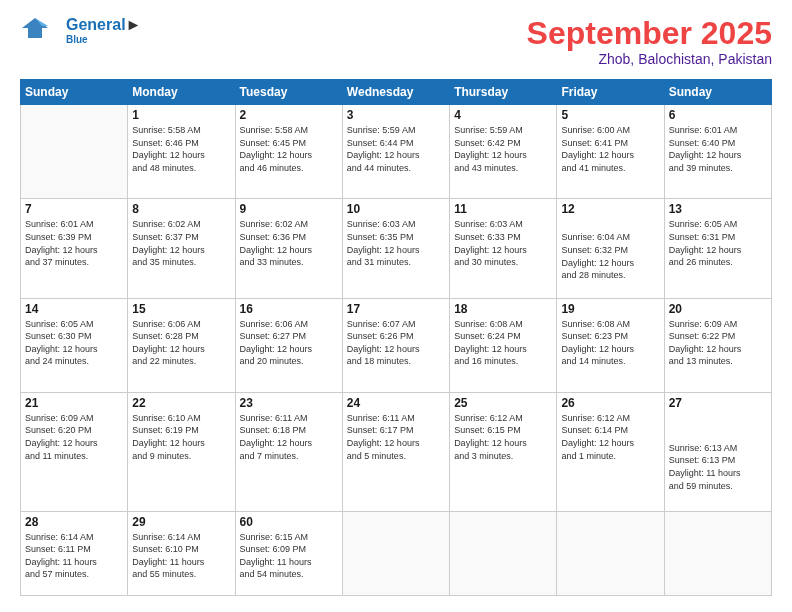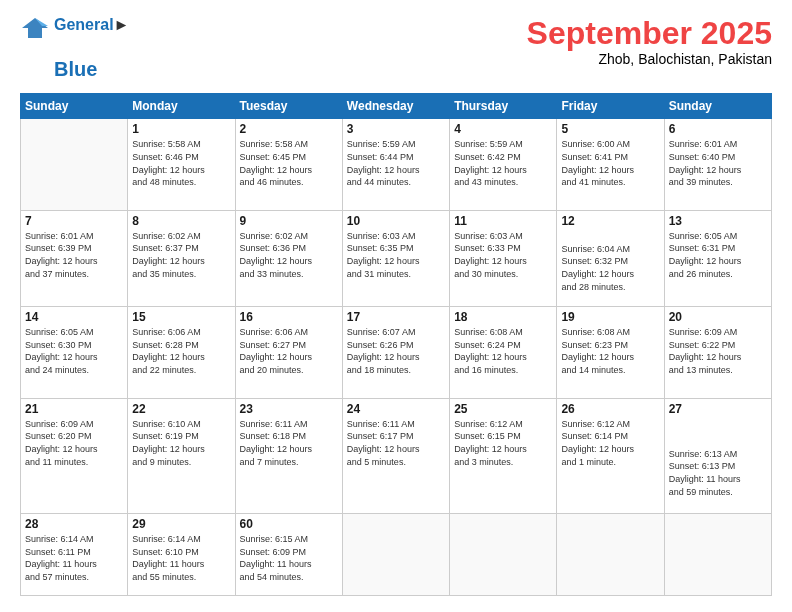--- a/index.html
+++ b/index.html
@@ -18,39 +18,39 @@
       flex-direction: column;
     }
     .header {
       display: flex;
       justify-content: space-between;
       align-items: flex-start;
       margin-bottom: 12px;
     }
     .logo {
       display: flex;
-      align-items: flex-start;
-      gap: 4px;
+      align-items: center;
+      gap: 16px;
     }
     .logo-bird {
       width: 30px;
       height: 30px;
     }
     .title-block {
       text-align: right;
     }
     .month-title {
       font-size: 32px;
       font-weight: bold;
       color: #ef4444;
       line-height: 1.1;
     }
     .subtitle {
       font-size: 14px;
-      color: #000000;
+      color: #4c1d95;
     }
     .calendar {
       width: 100%;
       border-collapse: collapse;
       flex: 1;
       font-size: 10px;
     }
     .calendar thead th {
       background-color: #1a6fb5;
       color: #fff;
@@ -93,21 +93,21 @@
   <div class="header">
     <div class="logo">
       <svg class="logo-bird" viewBox="0 0 30 30" xmlns="http://www.w3.org/2000/svg">
         <polygon points="15,2 28,12 22,12 22,22 8,22 8,12 2,12" fill="#1a6fb5" opacity="0.85"></polygon>
         <polygon points="15,2 28,10 22,10" fill="#5baee8"></polygon>
       </svg>
       <div>
         <div style="font-size:16px;font-weight:bold;color:#1a1a1a;line-height:1.15;">
           <span style="color:#1a6fb5;">General</span><span style="color:#333;">►</span>
         </div>
-        <div style="font-size:20px;font-weight:bold;color:#1a6fb5;line-height:1.15;margin-top:24px;">Blue</div>
+        <div style="font-size:10px;font-weight:bold;color:#1a6fb5;line-height:1.15;">Blue</div>
       </div>
     </div>
     <div class="title-block">
       <div class="month-title">September 2025</div>
       <div class="subtitle">Zhob, Balochistan, Pakistan</div>
     </div>
   </div>
 
   <table class="calendar">
     <thead>

